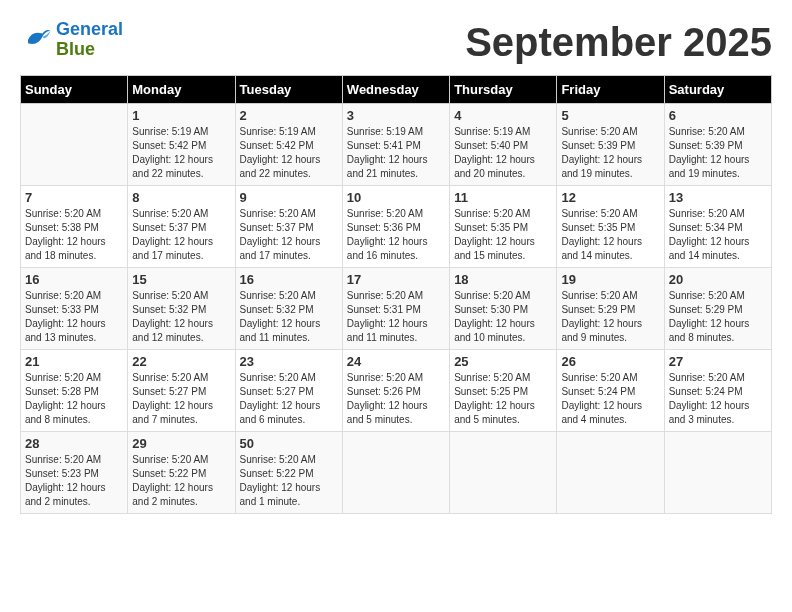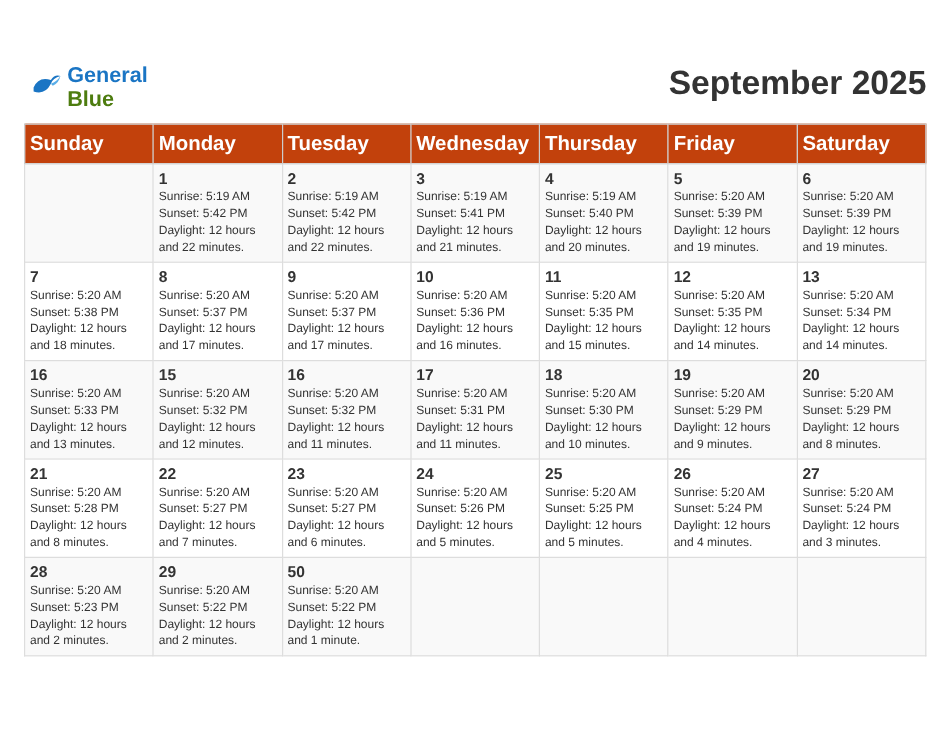--- a/index.html
+++ b/index.html
@@ -8,21 +8,20 @@
       background: #fff;
       width: 792px;
       min-height: 612px;
       padding: 20px;
     }
     .header {
       display: flex;
       justify-content: space-between;
       align-items: flex-start;
       margin-bottom: 10px;
-      margin-top: 33px;
     }
     .logo {
       display: flex;
       align-items: center;
       gap: 4px;
     }
     .logo-text {
       font-size: 18px;
       font-weight: bold;
       color: #333;
@@ -32,37 +31,37 @@
       color: #1a75c4;
     }
     .logo-bird {
       width: 32px;
       height: 32px;
     }
     .title-block {
       text-align: right;
     }
     .month-title {
-      font-size: 28px;
+      font-size: 40px;
       font-weight: bold;
       color: #333;
     }
     .subtitle {
       font-size: 14px;
       color: #555;
     }
     table {
       width: 100%;
       border-collapse: collapse;
       table-layout: fixed;
     }
     thead tr th {
-      background-color: #c2410c;
+      background-color: #000000;
       color: white;
-      font-size: 17px;
+      font-size: 13px;
       font-weight: bold;
       padding: 6px 4px;
       text-align: left;
       border: 1px solid #ccc;
       margin-top: 24px;
     }
     tbody tr td {
       vertical-align: top;
       border: 1px solid #ddd;
       padding: 4px;

